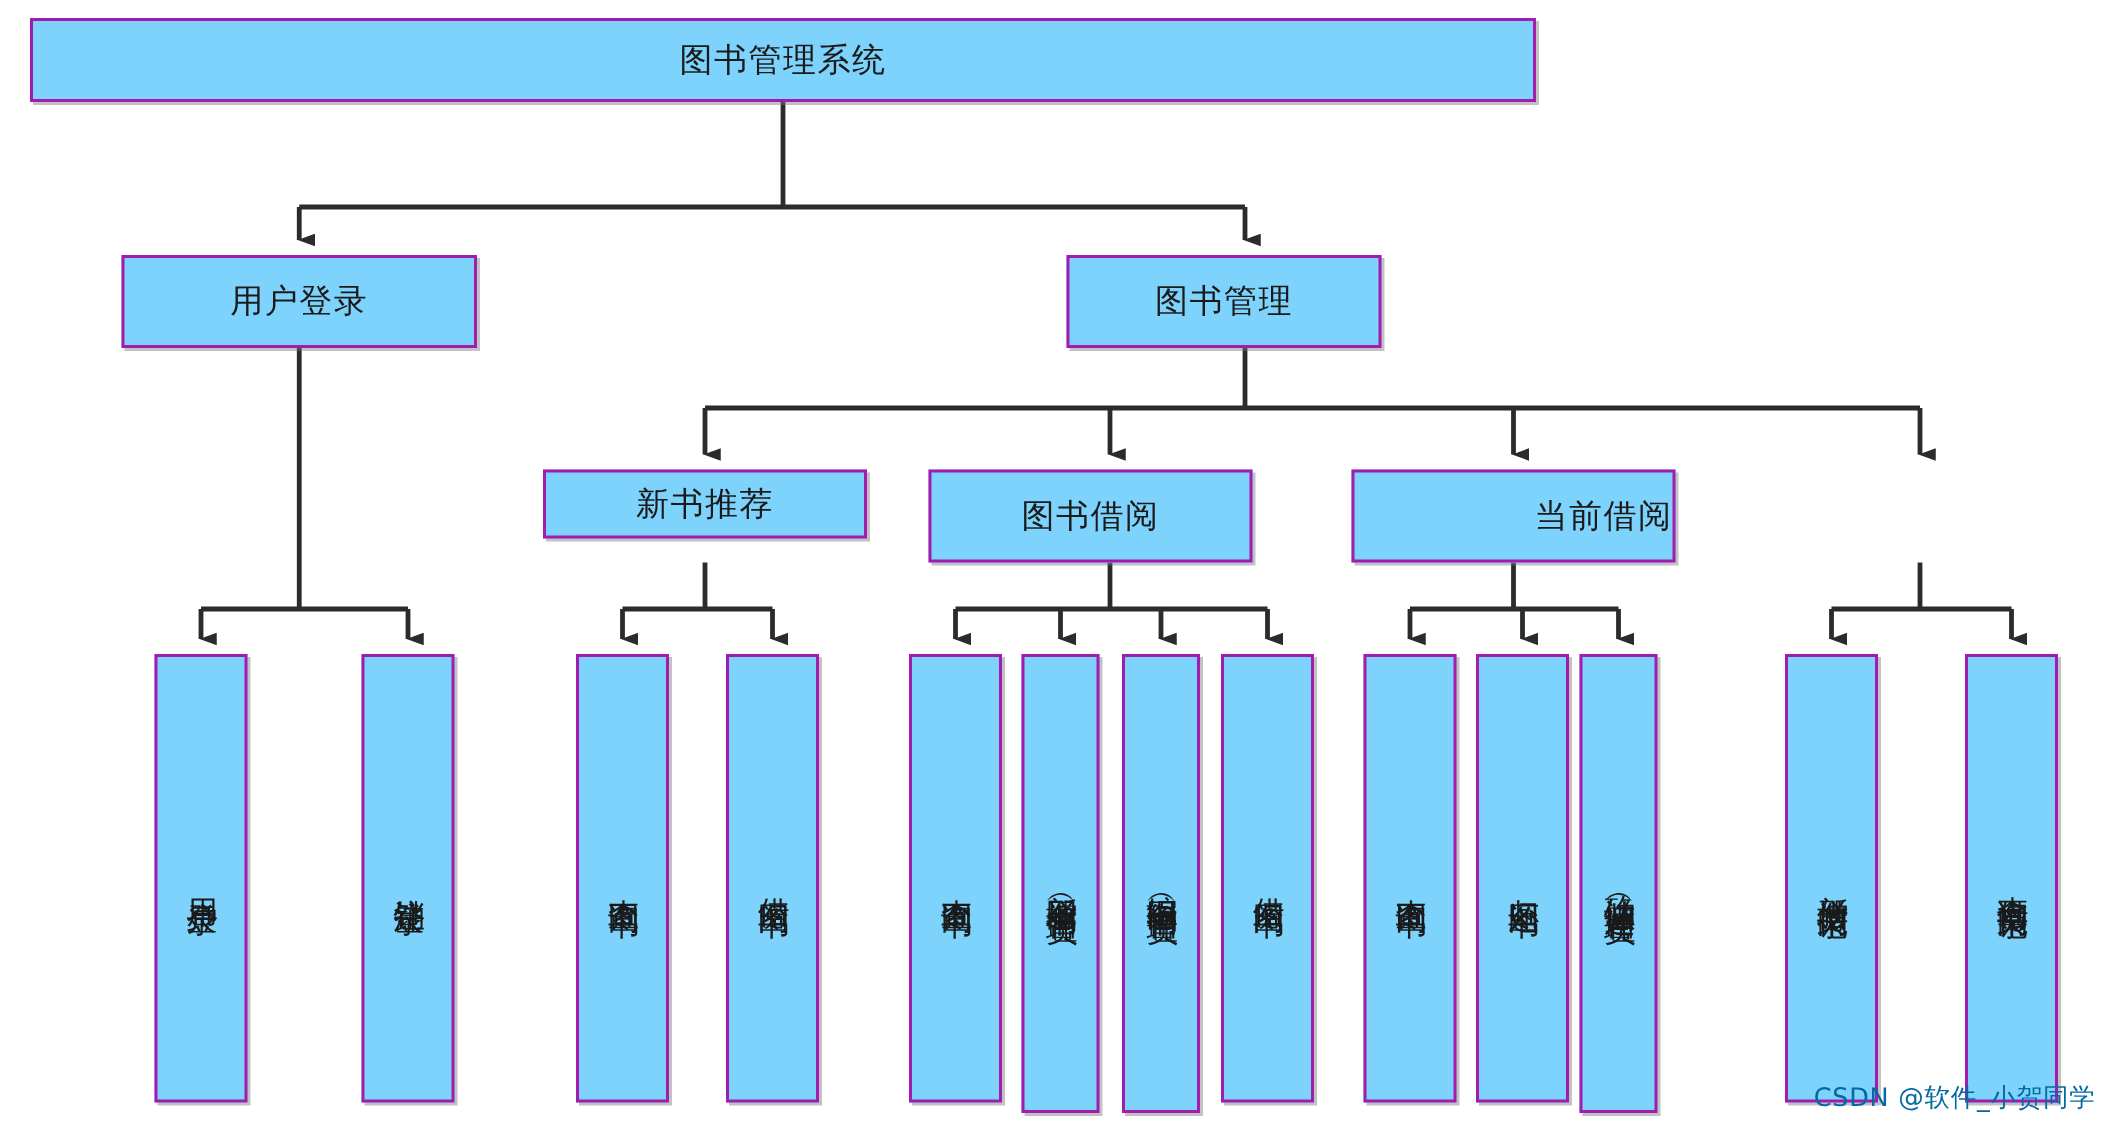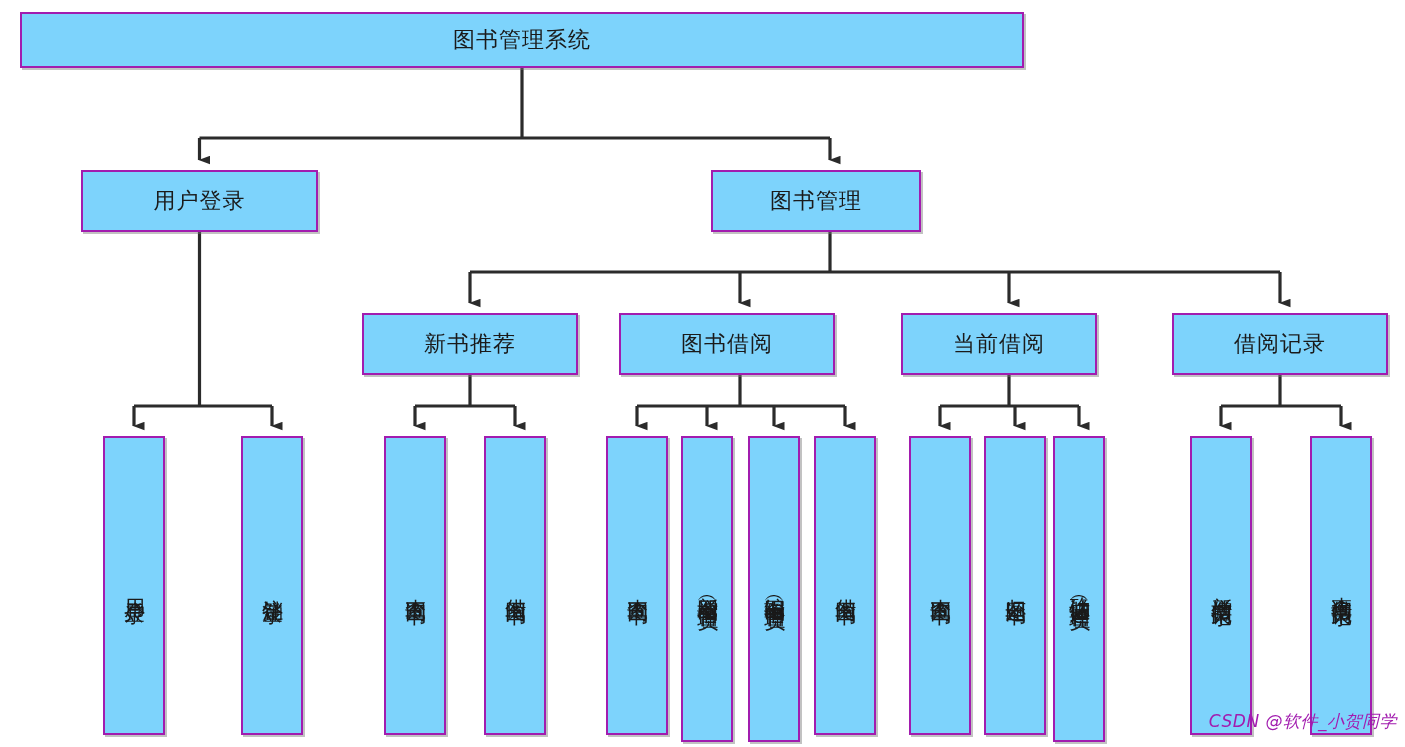--- a/index.html
+++ b/index.html
@@ -48,26 +48,25 @@
     padding: 6px 0;
     text-align: center;
     white-space: normal;
   }
   .node.vert span {
     display: block;
   }
   #watermark {
     position: absolute;
     right: 8px;
-    bottom: 14px;
+    bottom: 4px;
     font-size: 17px;
-    color: #a21caf;
+    color: #0369a1;
     letter-spacing: 0.5px;
     white-space: nowrap;
-    font-style: italic;
   }
 </style>
 </head>
 <body>
 
 <div id="canvas">
 
   <svg id="wires" viewBox="0 0 1405 747" xmlns="http://www.w3.org/2000/svg">
     <defs>
       <marker id="arw" markerWidth="10" markerHeight="12" refX="4.2" refY="10.5" orient="auto" markerUnits="userSpaceOnUse">
@@ -122,31 +121,28 @@
     <span>图书管理系统</span>
   </div>
 
   <div class="node horiz" style="left: 81px; top: 170px; width: 237px; height: 62px;">
     <span>用户登录</span>
   </div>
   <div class="node horiz" style="left: 711px; top: 170px; width: 210px; height: 62px;">
     <span>图书管理</span>
   </div>
 
-  <div class="node horiz" style="left: 362px; top: 313px; width: 216px; height: 62px;">
+  <div class="node horiz" style="left: 362px; top: 313px; width: 216px; height: 46px;">
     <span>新书推荐</span>
   </div>
   <div class="node horiz" style="left: 619px; top: 313px; width: 216px; height: 62px;">
     <span>图书借阅</span>
   </div>
-  <div class="node horiz" style="left: 901px; top: 313px; width: 196px; height: 62px;">
+  <div class="node horiz" style="left: 901px; top: 313px; width: 216px; height: 62px; justify-content: flex-end;">
     <span>当前借阅</span>
-  </div>
-  <div class="node horiz" style="left: 1172px; top: 313px; width: 216px; height: 62px;">
-    <span>借阅记录</span>
   </div>
 
   <div class="node vert" style="left: 103px; top: 436px; width: 62px; height: 299px;">
     <span>用户登录</span>
   </div>
   <div class="node vert" style="left: 241px; top: 436px; width: 62px; height: 299px;">
     <span>注销登录</span>
   </div>
   <div class="node vert" style="left: 384px; top: 436px; width: 62px; height: 299px;">
     <span>查询图书</span>

